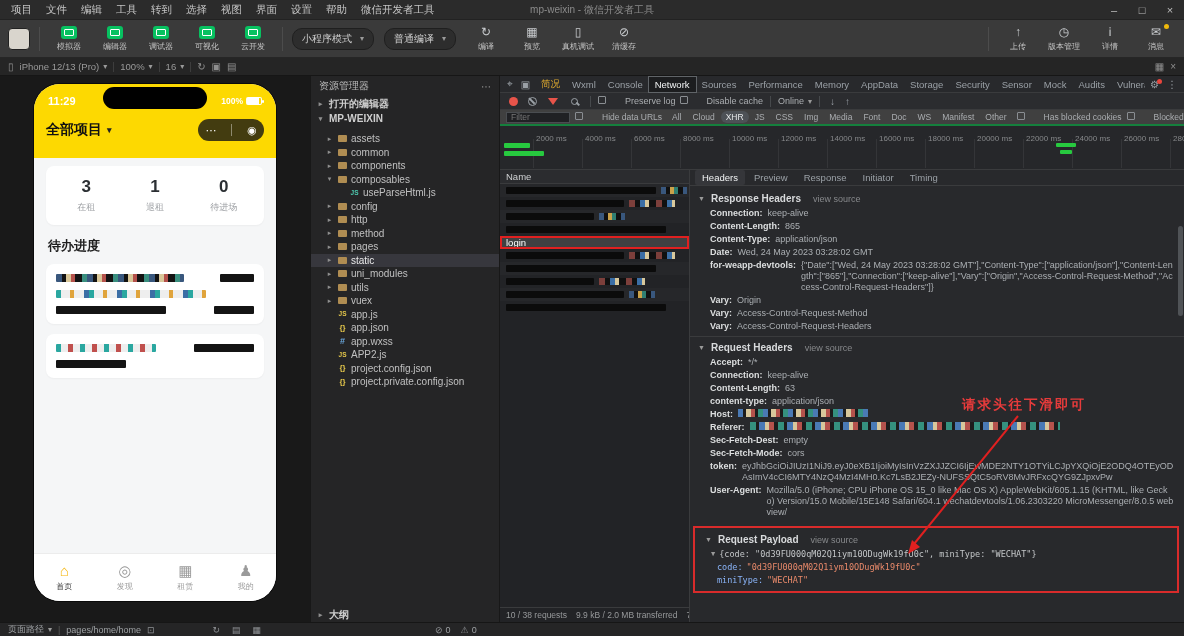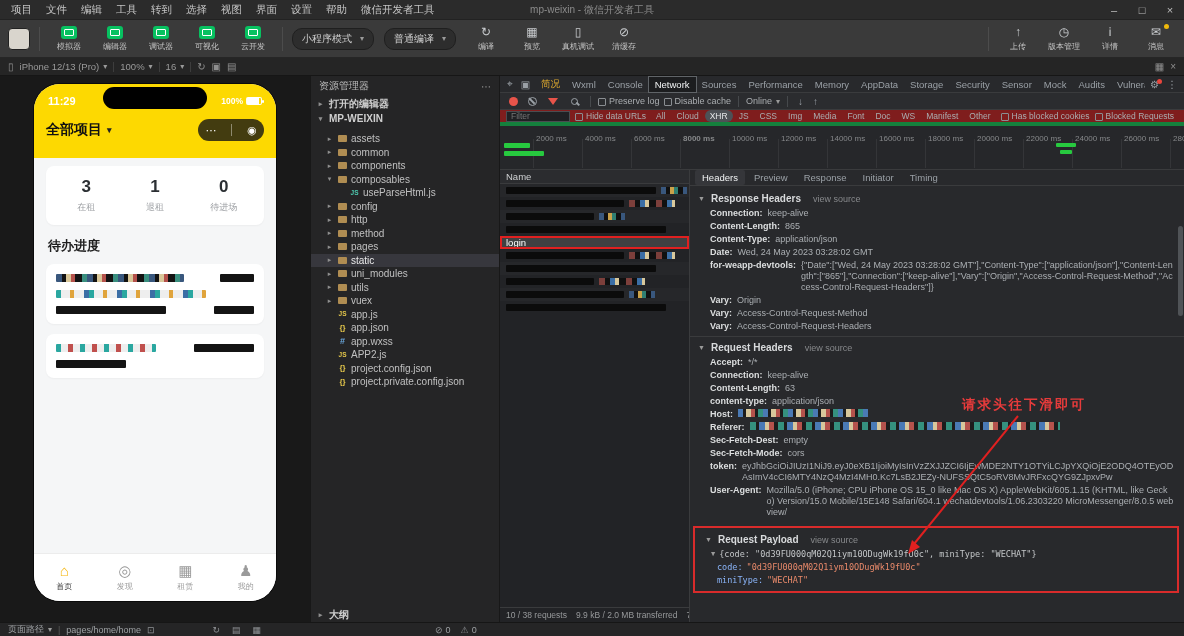--- a/index.html
+++ b/index.html
@@ -107,24 +107,24 @@
   .dt-gear{position:relative;color:#9aa0a6;font-size:10px;padding:0 3px;flex:none}
   .reddot{position:absolute;top:0;right:0;width:5px;height:5px;border-radius:50%;background:#e8453c}
   .net-controls{height:17px;display:flex;align-items:center;background:#2b2c2f;border-bottom:1px solid #3a3b3d;padding:0 6px;font-size:9px;color:#aaadb0;gap:4px}
   .rec{width:9px;height:9px;border-radius:50%;background:#e8544a;margin:0 3px;flex:none}
   .clr{width:9px;height:9px;border-radius:50%;border:1.5px solid #9aa0a6;position:relative;margin:0 3px;flex:none}
   .clr::after{content:"";position:absolute;left:-1px;top:2.5px;width:8px;height:1.5px;background:#9aa0a6;transform:rotate(45deg)}
   .funnel{width:0;height:0;border-left:5px solid transparent;border-right:5px solid transparent;border-top:7px solid #e8544a;margin:0 4px;flex:none}
   .mag{width:7px;height:7px;border:1.5px solid #9aa0a6;border-radius:50%;position:relative;margin:0 5px;flex:none}
   .mag::after{content:"";position:absolute;width:4px;height:1.5px;background:#9aa0a6;transform:rotate(45deg);right:-3px;bottom:-1px}
   .vsep{width:1px;height:11px;background:#46494c;margin:0 3px}
-  .chk{display:flex;align-items:flex-end;gap:3px;white-space:nowrap}
+  .chk{display:flex;align-items:flex-start;gap:19px;white-space:nowrap}
   .box{width:8px;height:8px;border:1px solid #8a8e92;border-radius:1px;flex:none}
   .throttle{display:flex;align-items:center;gap:4px;white-space:nowrap}
-  .net-filter{height:16px;display:flex;align-items:center;background:#7f1d1d;border-bottom:4px solid #15803d;padding:0 6px;font-size:8.5px;color:#aaadb0;gap:5px;overflow:hidden}
+  .net-filter{height:16px;display:flex;align-items:center;background:#404040;border-bottom:2px solid #15803d;padding:0 6px;font-size:8.5px;color:#aaadb0;gap:5px;overflow:hidden}
   .filter-input{width:64px;height:11px;background:#202124;border:1px solid #4a4d51;color:#ccc;font-size:8.5px;padding:0 4px;font-family:"Liberation Sans",sans-serif}
   .pills{display:flex;align-items:center;gap:1px}
   .pill{padding:1px 5px;border-radius:7px;color:#aaadb0;white-space:nowrap}
   .pill.sel{background:#4d5156;color:#e6e8ea}
   .timeline{height:44px;position:relative;background:#26272a;border-bottom:1px solid #3a3b3d;overflow:hidden}
   .ticks{position:absolute;inset:0}
   .tick{position:absolute;top:1px;height:100%}
   .tick-lb{font-size:8px;color:#86888a;padding-left:3px;white-space:nowrap}
   .tick::after{content:"";position:absolute;left:0;top:12px;bottom:2px;width:1px;background:#343538}
   .gbar{position:absolute;background:#27c93f;border-radius:1px}
@@ -628,21 +628,21 @@
             <span>Blocked Requests</span>
           </label>
       </div>
 
       <div class="timeline">
         <div class="ticks">
 
         <span class="tick" style="left: 33px;"><span class="tick-lb">2000 ms</span></span>
             <span class="tick" style="left: 82px;"><span class="tick-lb">4000 ms</span></span>
             <span class="tick" style="left: 131px;"><span class="tick-lb">6000 ms</span></span>
-            <span class="tick" style="left: 180px; font-weight: bold;"><span class="tick-lb">8000 ms</span></span>
+            <span class="tick" style="left: 180px;"><span class="tick-lb">8000 ms</span></span>
             <span class="tick" style="left: 229px;"><span class="tick-lb">10000 ms</span></span>
             <span class="tick" style="left: 278px;"><span class="tick-lb">12000 ms</span></span>
             <span class="tick" style="left: 327px;"><span class="tick-lb">14000 ms</span></span>
             <span class="tick" style="left: 376px;"><span class="tick-lb">16000 ms</span></span>
             <span class="tick" style="left: 425px;"><span class="tick-lb">18000 ms</span></span>
             <span class="tick" style="left: 474px;"><span class="tick-lb">20000 ms</span></span>
             <span class="tick" style="left: 523px;"><span class="tick-lb">22000 ms</span></span>
             <span class="tick" style="left: 572px;"><span class="tick-lb">24000 ms</span></span>
             <span class="tick" style="left: 621px;"><span class="tick-lb">26000 ms</span></span>
             <span class="tick" style="left: 670px;"><span class="tick-lb">28000 ms</span></span>

